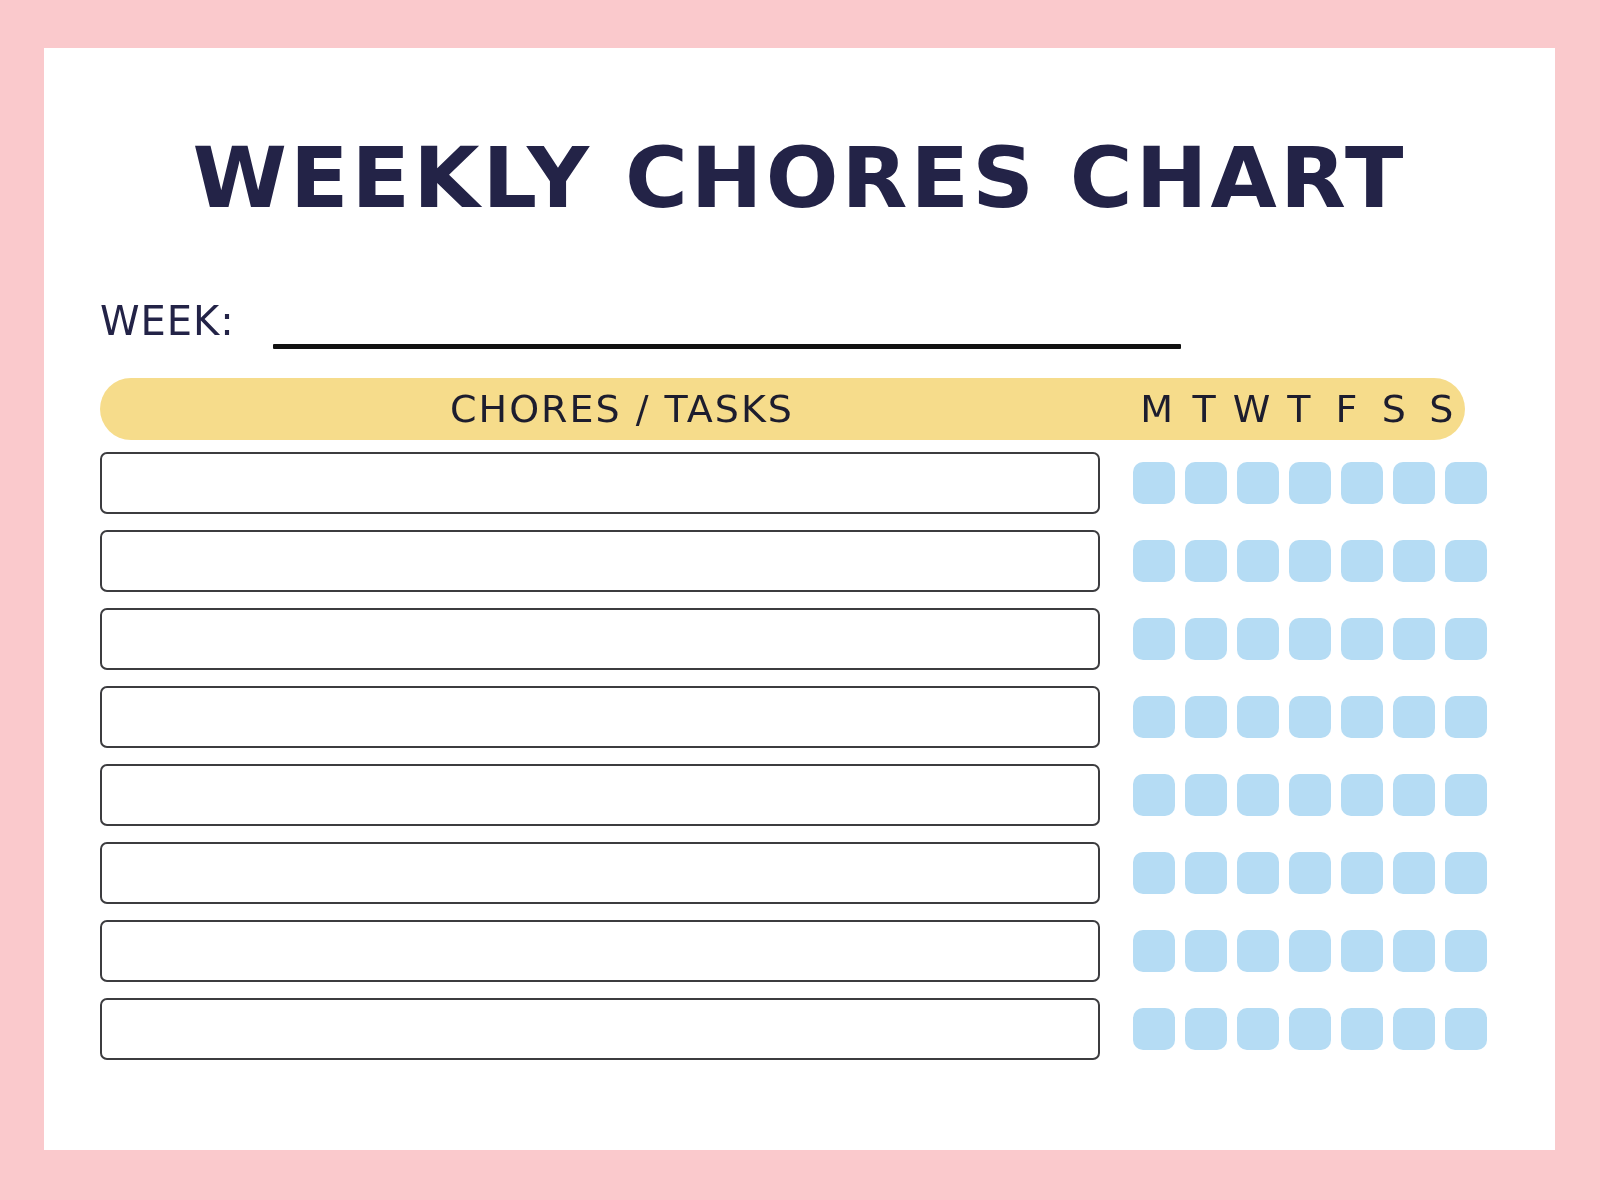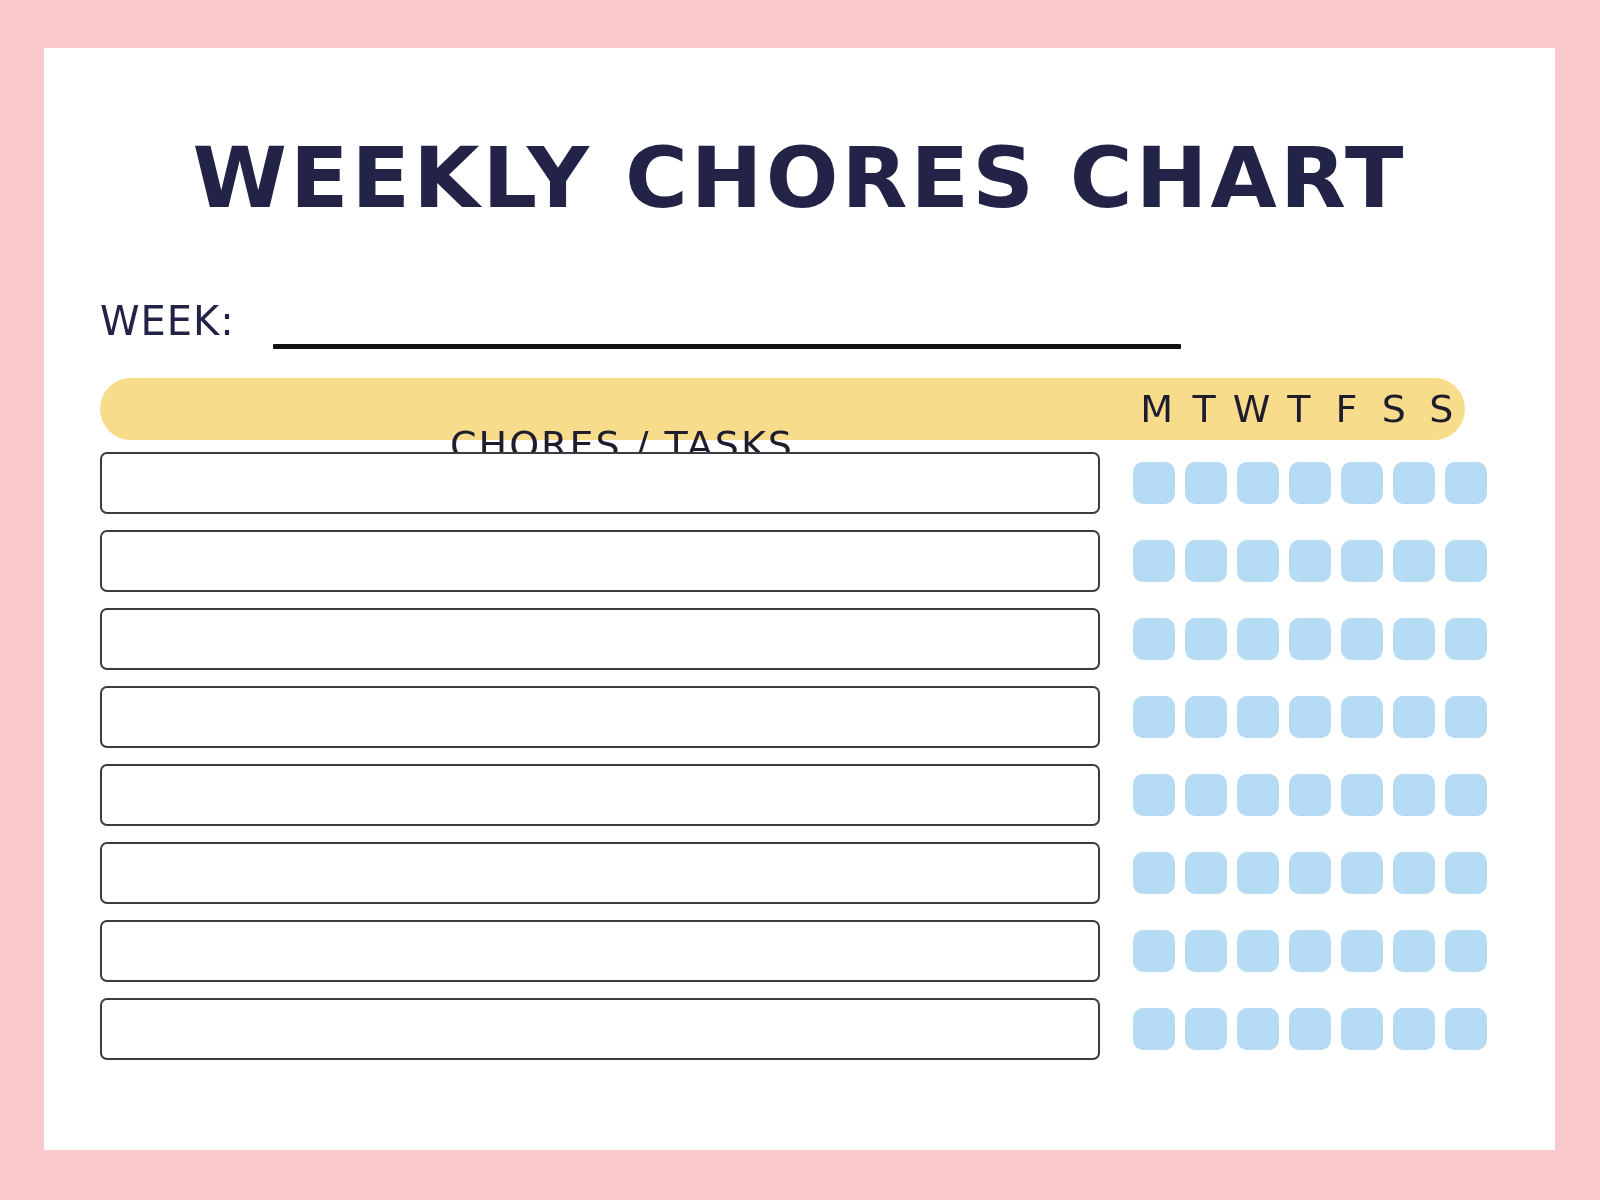--- a/index.html
+++ b/index.html
@@ -95,21 +95,20 @@
     top: 0;
     width: 1044px;     
     height: 62px;
     line-height: 62px;
     text-align: center;
     font-size: 38px;
     font-weight: 500;
     color: #1d1d2e;
     letter-spacing: 2px;
     white-space: nowrap;
-    margin-top: 36px;
   }
   #header-days {
     position: absolute;
     left: 1033px;
     top: 0;
     width: 332px;
     height: 62px;
     display: flex;
   }
   #header-days .day {

